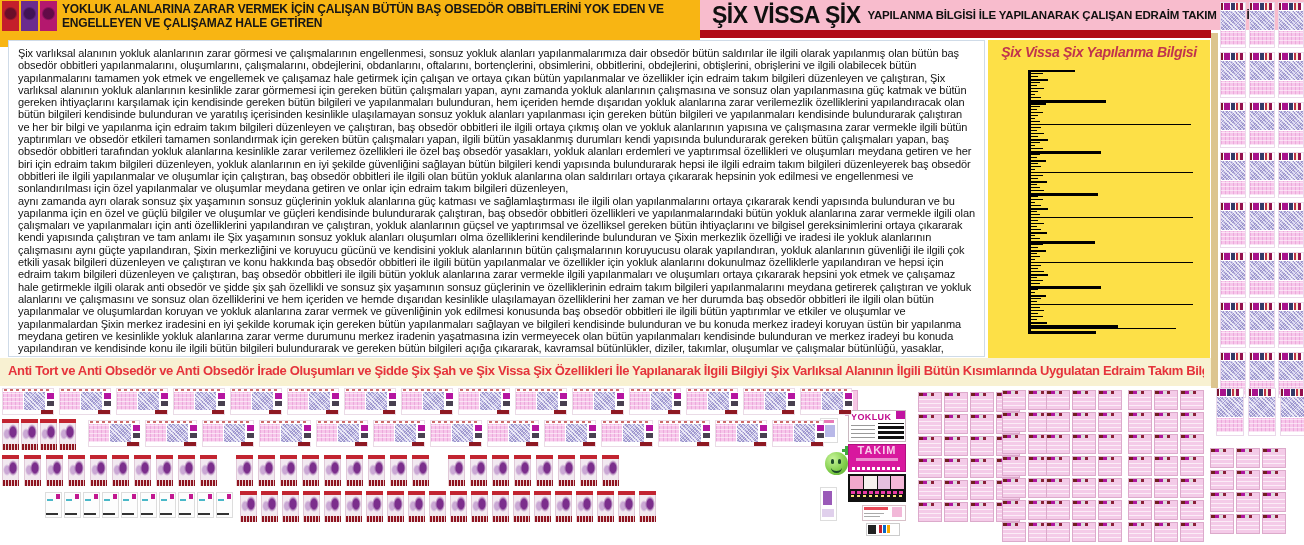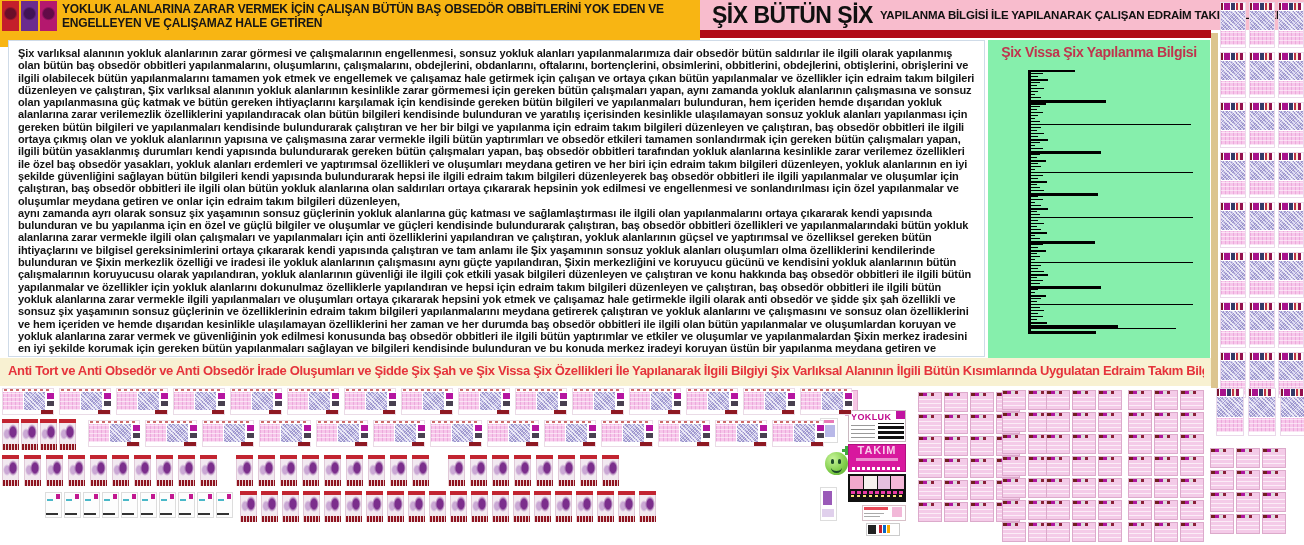--- a/index.html
+++ b/index.html
@@ -13,23 +13,23 @@
               font-weight:700;font-size:12px;line-height:14px;letter-spacing:-0.2px;}
   .pink-banner{position:absolute;left:700px;top:0;width:604px;height:30px;background:#F8BCCD;}
   .pink-inner{position:absolute;left:12px;top:0;height:30px;display:flex;align-items:center;gap:7px;white-space:nowrap;}
   .pink-title{font-weight:700;font-size:23px;color:#101010;letter-spacing:-0.5px;}
   .pink-subtitle{font-weight:700;font-size:11.5px;color:#101010;letter-spacing:-0.2px;}
   .maroon-strip{position:absolute;left:700px;top:30px;width:511px;height:8px;background:#B10A16;}
   .tan-divider{position:absolute;left:1211px;top:33px;width:7px;height:355px;background:#DCC58F;}
   
   .text-panel{position:absolute;left:8px;top:40px;width:977px;height:317px;background:#fff;
               border:1px solid #cfdbe8;padding:6px 9px;box-sizing:border-box;overflow:hidden;}
-  .text-panel p{margin:0;color:#141414;font-weight:700;font-size:11px;line-height:12.3px;letter-spacing:-0.1px;}
+  .text-panel p{margin:0;color:#141414;font-weight:400;font-size:11px;line-height:12.3px;letter-spacing:-0.1px;}
   
-  .chart-panel{position:absolute;left:988px;top:40px;width:222px;height:318px;background:#86efac;}
+  .chart-panel{position:absolute;left:988px;top:40px;width:222px;height:318px;background:#fde047;font-style:italic;}
   .chart-title{margin:4px 0 0 0;text-align:center;color:#C0334D;font-weight:700;font-size:14px;letter-spacing:-0.3px;}
   .chart-area{position:absolute;left:40px;top:30px;width:178px;height:268px;}
   .chart-axis{position:absolute;left:0;top:0;width:3px;height:264px;background:#000;}
   .chart-bars{position:absolute;left:3px;top:0;width:175px;}
   .chart-bars .bar{background:#000;}
   
   .bottom-band{position:absolute;left:0;top:358px;width:1211px;height:28px;background:#F8F1D2;}
   .bottom-banner-text{position:absolute;left:8px;top:5px;width:1196px;color:#E5333B;
                       font-weight:700;font-size:13px;letter-spacing:-0.35px;white-space:nowrap;overflow:hidden;}
   
@@ -126,21 +126,21 @@
   <div class="gold-banner">
     <div class="logo-strip" id="logoStrip">
         <div class="logo-tile" style="background: radial-gradient(circle at 50% 42%, rgba(30, 0, 40, 0.55) 0px, rgba(30, 0, 40, 0.55) 5px, transparent 7px), linear-gradient(rgb(196, 30, 43), rgb(196, 30, 43));"></div>
         <div class="logo-tile" style="background: radial-gradient(circle at 50% 42%, rgba(30, 0, 40, 0.55) 0px, rgba(30, 0, 40, 0.55) 5px, transparent 7px), linear-gradient(rgb(107, 43, 142), rgb(107, 43, 142));"></div>
         <div class="logo-tile" style="background: radial-gradient(circle at 50% 42%, rgba(30, 0, 40, 0.55) 0px, rgba(30, 0, 40, 0.55) 5px, transparent 7px), linear-gradient(rgb(180, 24, 110), rgb(180, 24, 110));"></div>
       </div>
     <div class="gold-title">YOKLUK ALANLARINA ZARAR VERMEK İÇİN ÇALIŞAN BÜTÜN BAŞ OBSEDÖR OBBİTLERİNİ YOK EDEN VE ENGELLEYEN VE ÇALIŞAMAZ HALE GETİREN</div>
   </div>
   <div class="pink-banner">
     <div class="pink-inner">
-      <span class="pink-title">ŞİX BÜTÜN ŞİX</span>
+      <span class="pink-title">ŞİX VİSSA ŞİX</span>
       <span class="pink-subtitle">YAPILANMA BİLGİSİ İLE YAPILANARAK ÇALIŞAN EDRAİM TAKIM BİLGİLERİ</span>
     </div>
   </div>
   <div class="maroon-strip"></div>
   <div class="tan-divider"></div>
 
   <div class="text-panel">
     <p>Şix varlıksal alanının yokluk alanlarının zarar görmesi ve çalışmalarının engellenmesi, sonsuz yokluk alanları yapılanmalarımıza dair obsedör bütün saldırılar ile ilgili olarak yapılanmış olan bütün baş obsedör obbitleri yapılanmalarını, oluşumlarını, çalışmalarını, obdejlerini, obdanlarını, oftalarını, bortençlerini, obsimlerini, obbitlerini, obdejlerini, obtişlerini, obrişlerini ve ilgili olabilecek bütün yapılanmalarını tamamen yok etmek ve engellemek ve çalışamaz hale getirmek için çalışan ve ortaya çıkan bütün yapılanmalar ve özellikler için edraim takım bilgileri düzenleyen ve çalıştıran, Şix varlıksal alanının yokluk alanlarının kesinlikle zarar görmemesi için gereken bütün çalışmaları yapan, aynı zamanda yokluk alanlarının çalışmasına ve sonsuz olan yapılanmasına güç katmak ve bütün gereken ihtiyaçlarını karşılamak için kendisinde gereken bütün bilgileri ve yapılanmaları bulunduran, hem içeriden hemde dışarıdan yokluk alanlarına zarar verilemezlik özelliklerini yapılandıracak olan bütün bilgileri kendisinde bulunduran ve yaratılış içerisinden kesinlikle ulaşılamayan sonsuz yokluk alanları yapılanması için gereken bütün bilgileri ve yapılanmaları kendisinde bulundurarak çalıştıran ve her bir bilgi ve yapılanma için edraim takım bilgileri düzenleyen ve çalıştıran, baş obsedör obbitleri ile ilgili ortaya çıkmış olan ve yokluk alanlarının yapısına ve çalışmasına zarar vermekle ilgili bütün yaptırımları ve obsedör etkileri tamamen sonlandırmak için gereken bütün çalışmaları yapan, ilgili bütün yasaklanmış durumları kendi yapısında bulundurarak gereken bütün çalışmaları yapan, baş obsedör obbitleri tarafından yokluk alanlarına kesinlikle zarar verilemez özellikleri ile özel baş obsedör yasakları, yokluk alanları erdemleri ve yaptırımsal özellikleri ve oluşumları meydana getiren ve her biri için edraim takım bilgileri düzenleyen, yokluk alanlarının en iyi şekilde güvenliğini sağlayan bütün bilgileri kendi yapısında bulundurarak hepsi ile ilgili edraim takım bilgileri düzenleyerek baş obsedör obbitleri ile ilgili yapılanmalar ve oluşumlar için çalıştıran, baş obsedör obbitleri ile ilgili olan bütün yokluk alanlarına olan saldırıları ortaya çıkararak hepsinin yok edilmesi ve engellenmesi ve sonlandırılması için özel yapılanmalar ve oluşumlar meydana getiren ve onlar için edraim takım bilgileri düzenleyen,</p>
     <p>aynı zamanda ayrı olarak sonsuz şix yaşamının sonsuz güçlerinin yokluk alanlarına güç katması ve sağlamlaştırması ile ilgili olan yapılanmalarını ortaya çıkararak kendi yapısında bulunduran ve bu yapılanma için en özel ve güçlü bilgiler ve oluşumlar ve güçleri kendisinde bulundurarak çalıştıran, baş obsedör obbitleri özellikleri ve yapılanmalarındaki bütün yokluk alanlarına zarar vermekle ilgili olan çalışmaları ve yapılanmaları için anti özelliklerini yapılandıran ve çalıştıran, yokluk alanlarının güçsel ve yaptırımsal ve özelliksel gereken bütün ihtiyaçlarını ve bilgisel gereksinimlerini ortaya çıkararak kendi yapısında çalıştıran ve tam anlamı ile Şix yaşamının sonsuz yokluk alanları oluşumları olma özelliklerini kendilerinde bulunduran ve Şixin merkezlik özelliği ve iradesi ile yokluk alanlarının çalışmasını aynı güçte yapılandıran, Şixin merkezliğini ve koruyucu gücünü ve kendisini yokluk alanlarının bütün çalışmalarının koruyucusu olarak yapılandıran, yokluk alanlarının güvenliği ile ilgili çok etkili yasak bilgileri düzenleyen ve çalıştıran ve konu hakkında baş obsedör obbitleri ile ilgili bütün yapılanmalar ve özellikler için yokluk alanlarını dokunulmaz özelliklerle yapılandıran ve hepsi için edraim takım bilgileri düzenleyen ve çalıştıran, baş obsedör obbitleri ile ilgili bütün yokluk alanlarına zarar vermekle ilgili yapılanmaları ve oluşumları ortaya çıkararak hepsini yok etmek ve çalışamaz hale getirmekle ilgili olarak anti obsedör ve şidde şix şah özellikli ve sonsuz şix yaşamının sonsuz güçlerinin ve özelliklerinin edraim takım bilgileri yapılanmalarını meydana getirerek çalıştıran ve yokluk alanlarını ve çalışmasını ve sonsuz olan özelliklerini ve hem içeriden ve hemde dışarıdan kesinlikle ulaşılamayan özelliklerini her zaman ve her durumda baş obsedör obbitleri ile ilgili olan bütün yapılanmalar ve oluşumlardan koruyan ve yokluk alanlarına zarar vermek ve güvenliğinin yok edilmesi konusunda baş obsedör obbitleri ile ilgili bütün yaptırımlar ve etkiler ve oluşumlar ve yapılanmalardan Şixin merkez iradesini en iyi şekilde korumak için gereken bütün yapılanmaları sağlayan ve bilgileri kendisinde bulunduran ve bu konuda merkez iradeyi koruyan üstün bir yapılanma meydana getiren ve kesinlikle yokluk alanlarına zarar verme durumunu merkez iradenin yaşatmasına izin vermeyecek olan bütün yapılanmaları kendisinde bulunduran ve merkez iradeyi bu konuda yapılandıran ve kendisinde konu ile ilgili bütün bilgileri bulundurarak ve gereken bütün bilgileri açığa çıkararak, kavramsal bütünlükler, diziler, takımlar, oluşumlar ve çalışmalar bütünlüğü, yasaklar, erdemler, güçler, o odurlar ve yaptırımsal özellikler meydana getirerek gereken bütün yokluk alanlarını koruyucu ve güvenlik sağlayan yapılanmaları meydana getiren ve bütün yapılanmalarını Şix Vissa Şix bilgisel yapılanması ile sağlayan edraim takım bilgileri gereken şekilde yapılanır.</p>
   </div>

